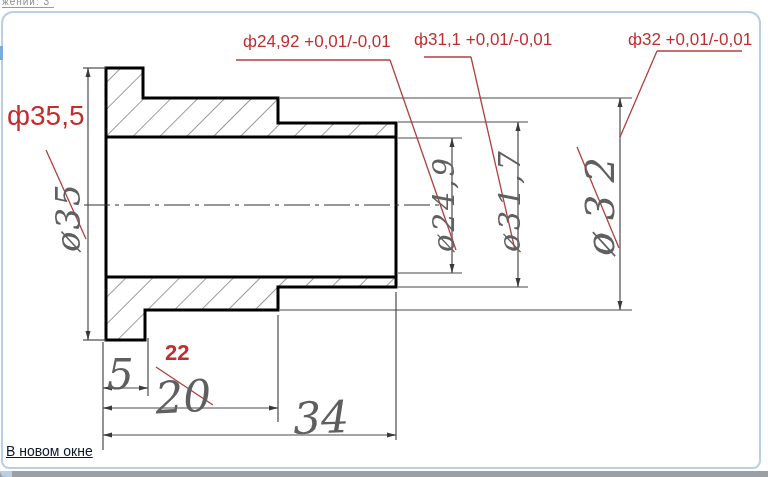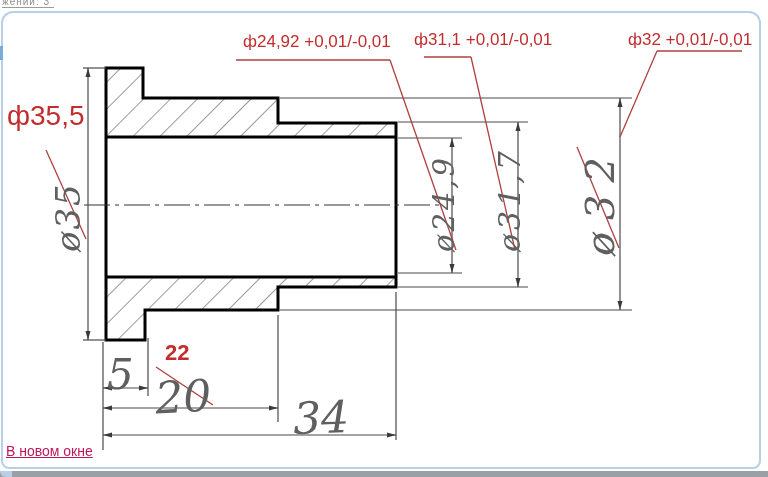--- a/index.html
+++ b/index.html
@@ -17,21 +17,21 @@
     letter-spacing:1px;border-bottom:1px solid #9a9a9a;padding:0 4px 0 0;
     white-space:nowrap;z-index:5;
   }
   .left-blue-tick{
     position:absolute;left:0;top:46px;width:3px;height:14px;
     background:#7aabda;z-index:6;
   }
   .drawing-svg{position:absolute;left:0;top:0;z-index:2;}
   .new-window-link{
     position:absolute;left:6px;top:443px;font-size:14px;
-    color:#be185d;text-decoration:underline;cursor:pointer;z-index:5;
+    color:#0f172a;text-decoration:underline;cursor:pointer;z-index:5;
   }
   .bottom-bar{
     position:absolute;left:0;bottom:0;width:768px;height:6px;
     background:#9aa0a5;z-index:4;
   }
   .bottom-bar-corner{
     position:absolute;left:0;bottom:0;width:12px;height:6px;
     background:#b9cfe6;border-bottom-left-radius:6px;z-index:5;
   }
   .hand{font-family:"DejaVu Serif",serif;font-style:italic;}

